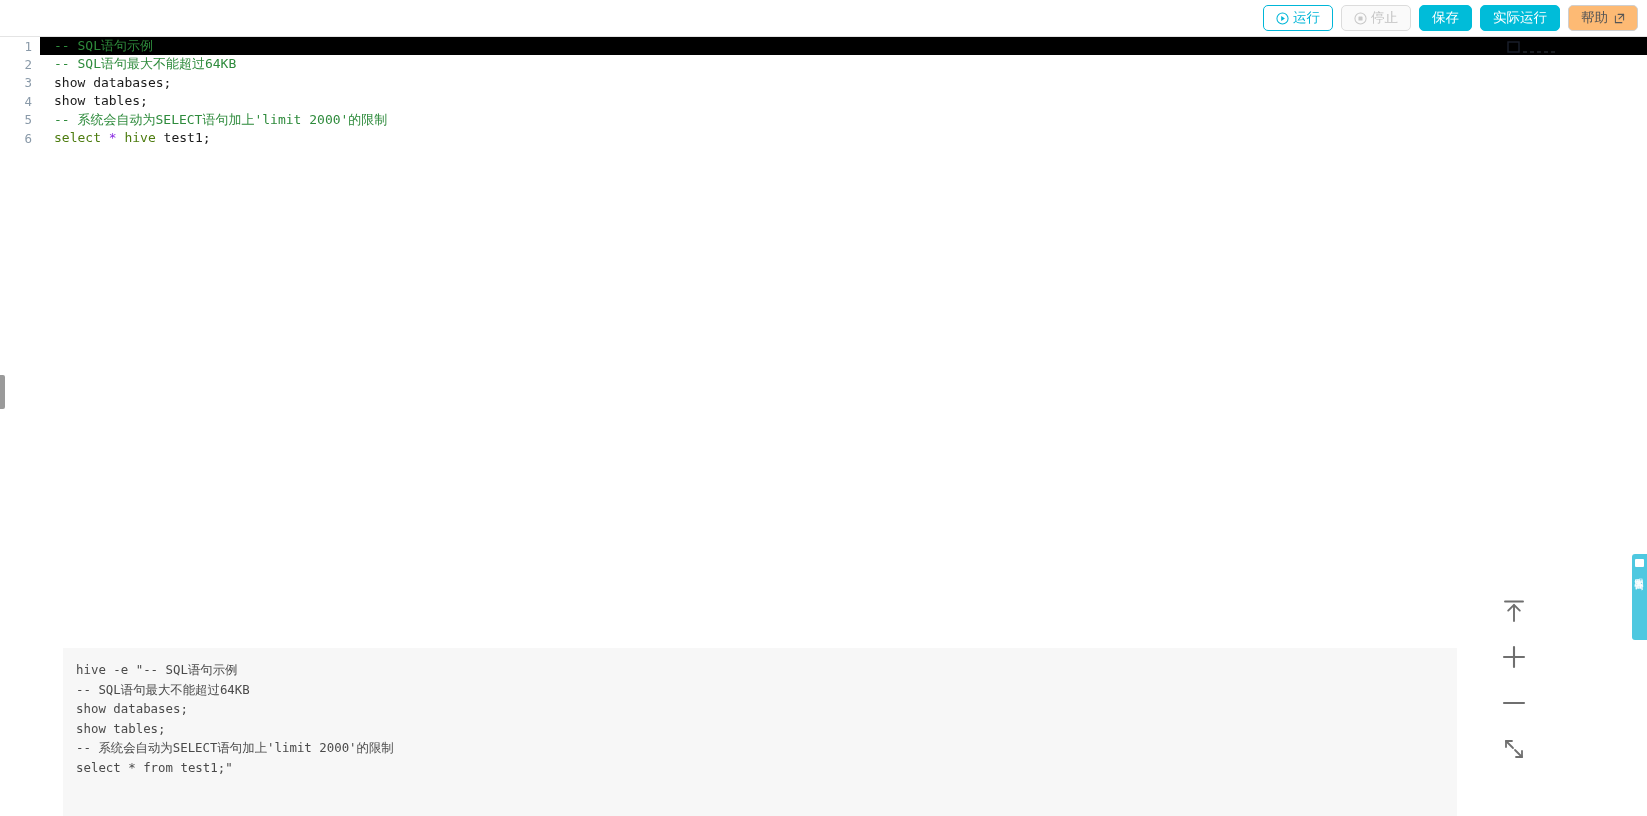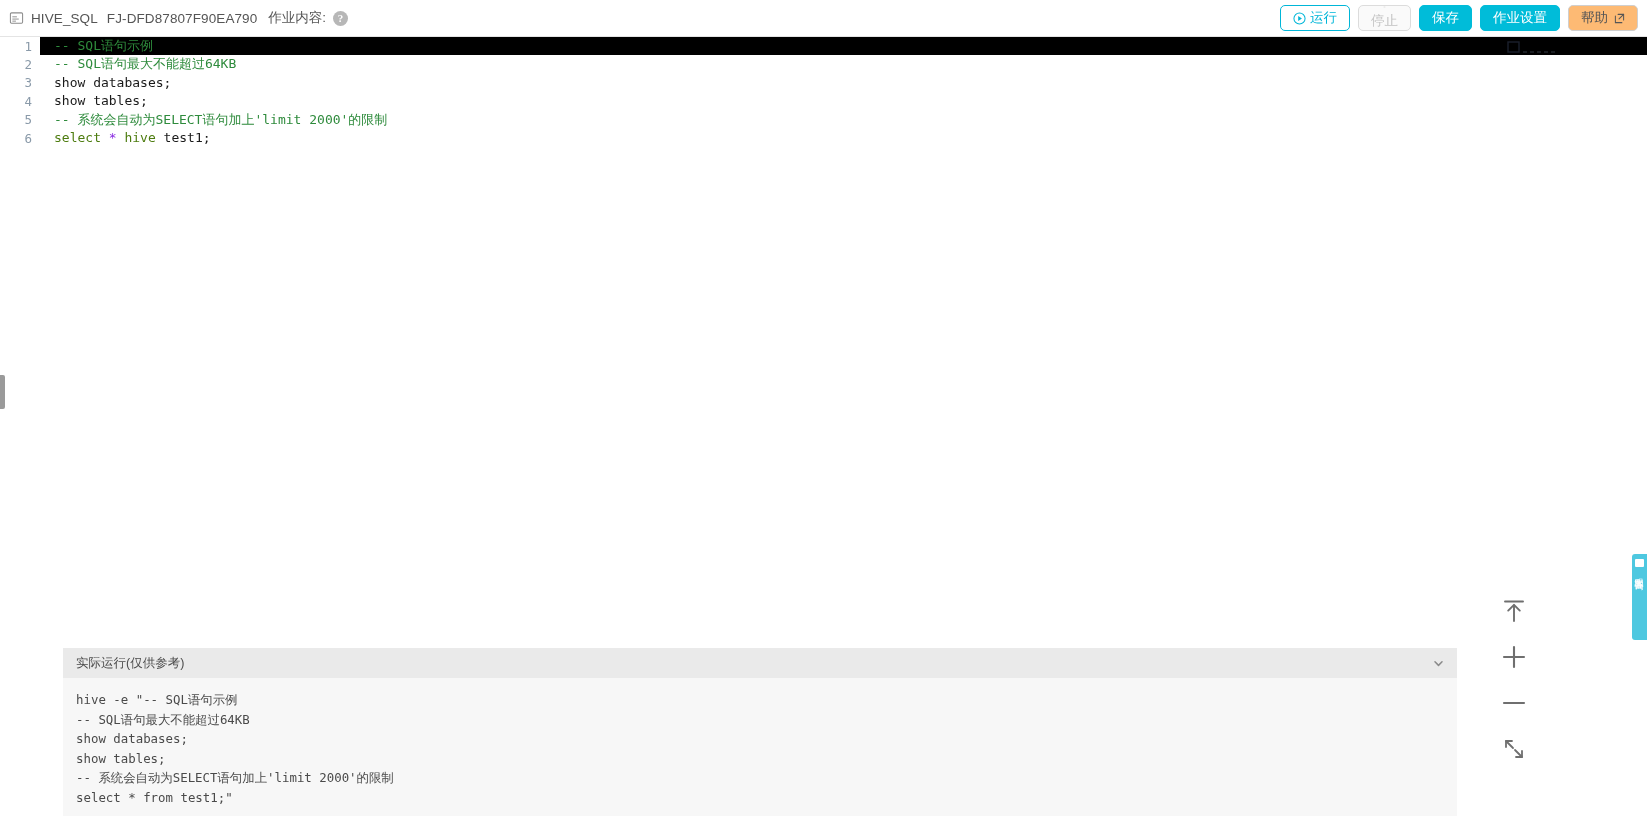--- a/index.html
+++ b/index.html
@@ -95,21 +95,20 @@
   .btn-outline-primary {
     border: 1px solid #00b6d8;
     color: #00b6d8;
     background: #fff;
   }
   .btn-disabled {
     border: 1px solid #dcdcdc;
     color: #c2c2c2;
     background: #fafafa;
     cursor: default;
-    flex-direction: column;
   }
   .btn-solid {
     border: 1px solid #00bcd9;
     background: #00bcd9;
     color: #ffffff;
     align-items: center;
   }
   .btn-outline-grey {
     border: 1px solid #cfcfcf;
     color: #555;
@@ -277,30 +276,20 @@
   #service-tab .st-text {
     writing-mode: vertical-rl;
     letter-spacing: 1px;
     font-size: 9.5px;
   }
 </style>
 </head>
 <body>
 
 <div id="toolbar">
-  <div id="title-group">
-    <svg class="tb-icon-doc" viewBox="0 0 16 16">
-      <rect x="1.5" y="2" width="13" height="11" rx="1.2" fill="none" stroke="#8c8c8c" stroke-width="1.1"></rect>
-      <path d="M4 6.2h4M4 8.6h6M4 10.8h3" stroke="#8c8c8c" stroke-width="1" stroke-linecap="round"></path>
-    </svg>
-    <span id="job-type">HIVE_SQL</span>
-    <span id="job-id">FJ-DFD87807F90EA790</span>
-    <span id="content-label">作业内容:</span>
-    <span class="help-dot">?</span>
-  </div>
 
   <div id="toolbar-actions">
     <div class="btn btn-outline-primary">
       <svg class="ico-play" viewBox="0 0 14 14">
         <circle cx="7" cy="7" r="6" fill="none" stroke="#00b6d8" stroke-width="1.1"></circle>
         <path d="M5.6 4.4L9.6 7l-4 2.6z" fill="#00b6d8"></path>
       </svg>
       <span>运行</span>
     </div>
 
@@ -310,21 +299,21 @@
         <rect x="4.8" y="4.8" width="4.4" height="4.4" rx="0.6" fill="#c8c8c8"></rect>
       </svg>
       <span>停止</span>
     </div>
 
     <div class="btn btn-solid">
       <span>保存</span>
     </div>
 
     <div class="btn btn-solid">
-      <span>作业设置</span>
+      <span>实际运行</span>
     </div>
 
     <div class="btn btn-outline-grey">
       <span>帮助</span>
       <svg class="ico-ext" viewBox="0 0 12 12">
         <path d="M4.5 1.5H10.5V7.5" fill="none" stroke="#555" stroke-width="1.1" stroke-linecap="round" stroke-linejoin="round"></path>
         <path d="M10.5 1.5L5.5 6.5" fill="none" stroke="#555" stroke-width="1.1" stroke-linecap="round"></path>
         <path d="M8.6 10.5H1.5V3.4" fill="none" stroke="#555" stroke-width="1.1" stroke-linecap="round" stroke-linejoin="round"></path>
       </svg>
     </div>
@@ -360,26 +349,20 @@
     </div>
   <svg class="caret-mark" viewBox="0 0 50 14">
     <rect x="1" y="1" width="11" height="10" fill="none" stroke="#7a93c9" stroke-width="1.4"></rect>
     <path d="M16 11h32" stroke="#9aa9c6" stroke-width="1.4" stroke-dasharray="4 3"></path>
   </svg>
 </div>
 
 <div id="left-handle"></div>
 
 <div id="output-panel">
-  <div id="output-head">
-    <span id="output-head-title">实际运行(仅供参考)</span>
-    <svg id="output-chevron" viewBox="0 0 14 14">
-      <path d="M3.2 5.2L7 9l3.8-3.8" fill="none" stroke="#8a8a8a" stroke-width="1.6" stroke-linecap="round" stroke-linejoin="round"></path>
-    </svg>
-  </div>
   <div id="output-body">
       <div>hive -e "-- SQL语句示例</div>
       <div>-- SQL语句最大不能超过64KB</div>
       <div>show databases;</div>
       <div>show tables;</div>
       <div>-- 系统会自动为SELECT语句加上'limit 2000'的限制</div>
       <div>select * from test1;"</div>
     </div>
 </div>
 

